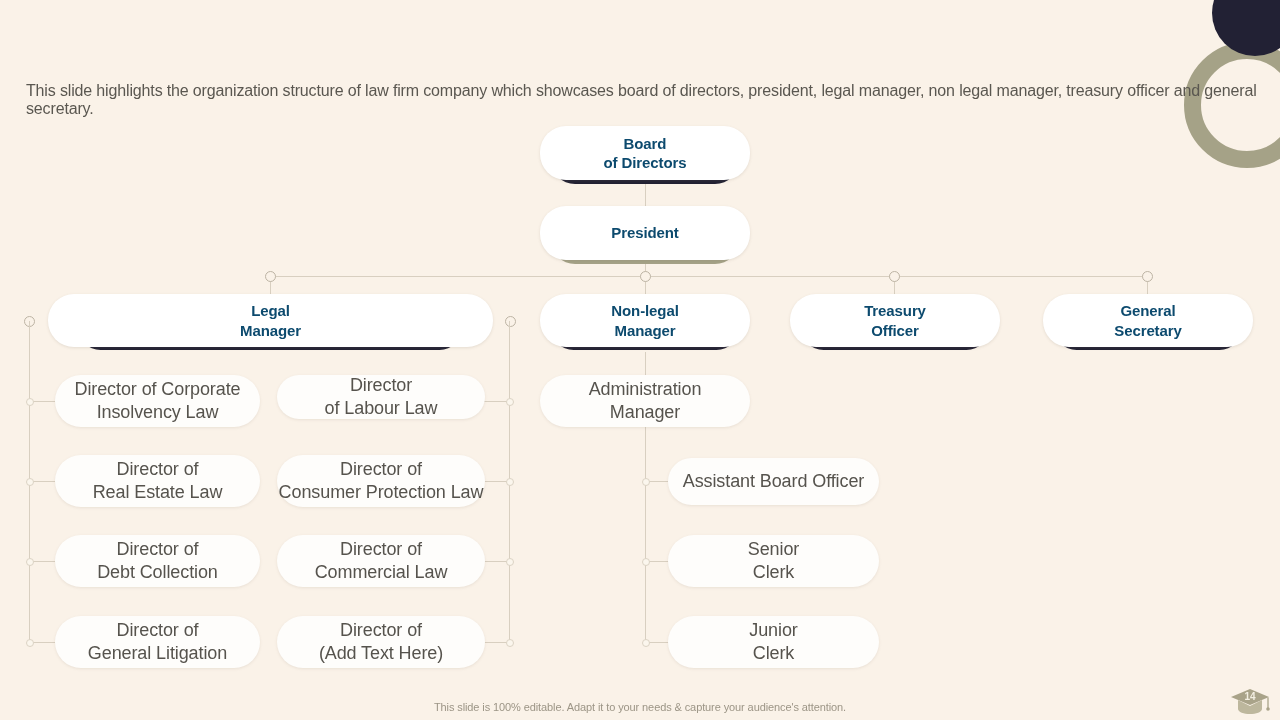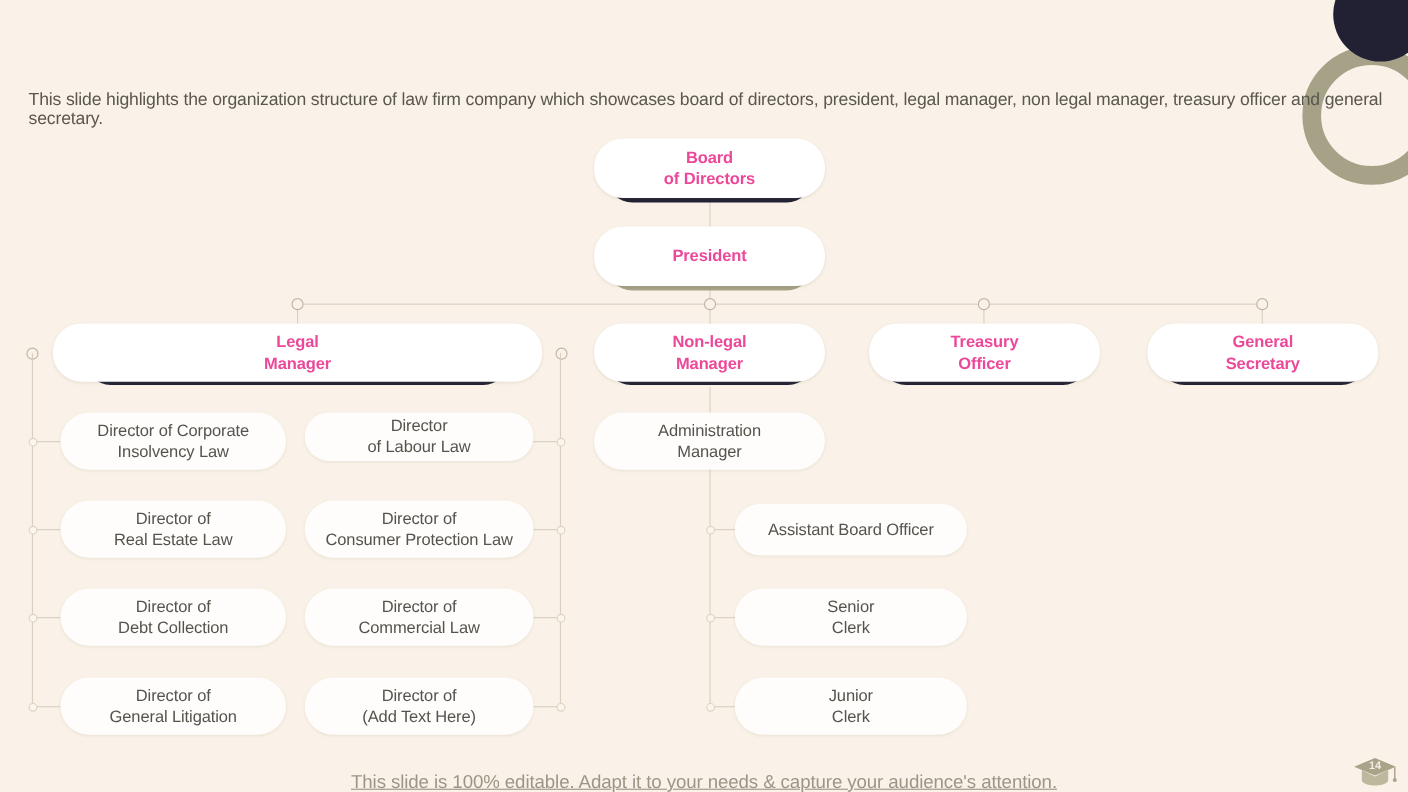--- a/index.html
+++ b/index.html
@@ -32,21 +32,21 @@
   }
   .subtitle{
     position:absolute;left:26px;top:82px;
     font-size:16px;color:#5A5750;
     letter-spacing:-0.15px;
   }
 
   
   .footer-note{
     position:absolute;left:0;right:0;top:701px;text-align:center;
-    font-size:17px;color:#9C9586;letter-spacing:-0.1px;text-decoration:underline;
+    font-size:11px;color:#9C9586;letter-spacing:-0.1px;
   }
   .page-badge{
     position:absolute;left:1228px;top:686px;
     width:44px;height:30px;
   }
   .page-num{
     position:absolute;left:1228px;top:691px;width:44px;
     text-align:center;font-size:10px;font-weight:700;color:#F3EFE2;
   }
 
@@ -66,24 +66,24 @@
   
   .card{
     position:absolute;box-sizing:border-box;
     background:#FFFFFF;border-radius:26px;
     display:flex;align-items:center;justify-content:center;
     text-align:center;line-height:1.28;
     box-shadow:0 1px 3px rgba(120,108,90,.16);
     z-index:3;
   }
   .card.head{
-    font-size:15px;font-weight:700;color:#ec4899;letter-spacing:-0.1px;
+    font-size:15px;font-weight:700;color:#0c4a6e;letter-spacing:-0.1px;
   }
   .card.leaf{
-    font-size:15px;font-weight:400;color:#56534D;letter-spacing:-0.1px;
+    font-size:18px;font-weight:400;color:#56534D;letter-spacing:-0.1px;
     background:#FEFDFB;
     box-shadow:0 1px 3px rgba(120,108,90,.13);
   }
   
   .plate{
     position:absolute;border-radius:24px;z-index:2;
   }
   .plate.dark{background:#222134;}
   .plate.olive{background:#A5A287;}
 </style>

